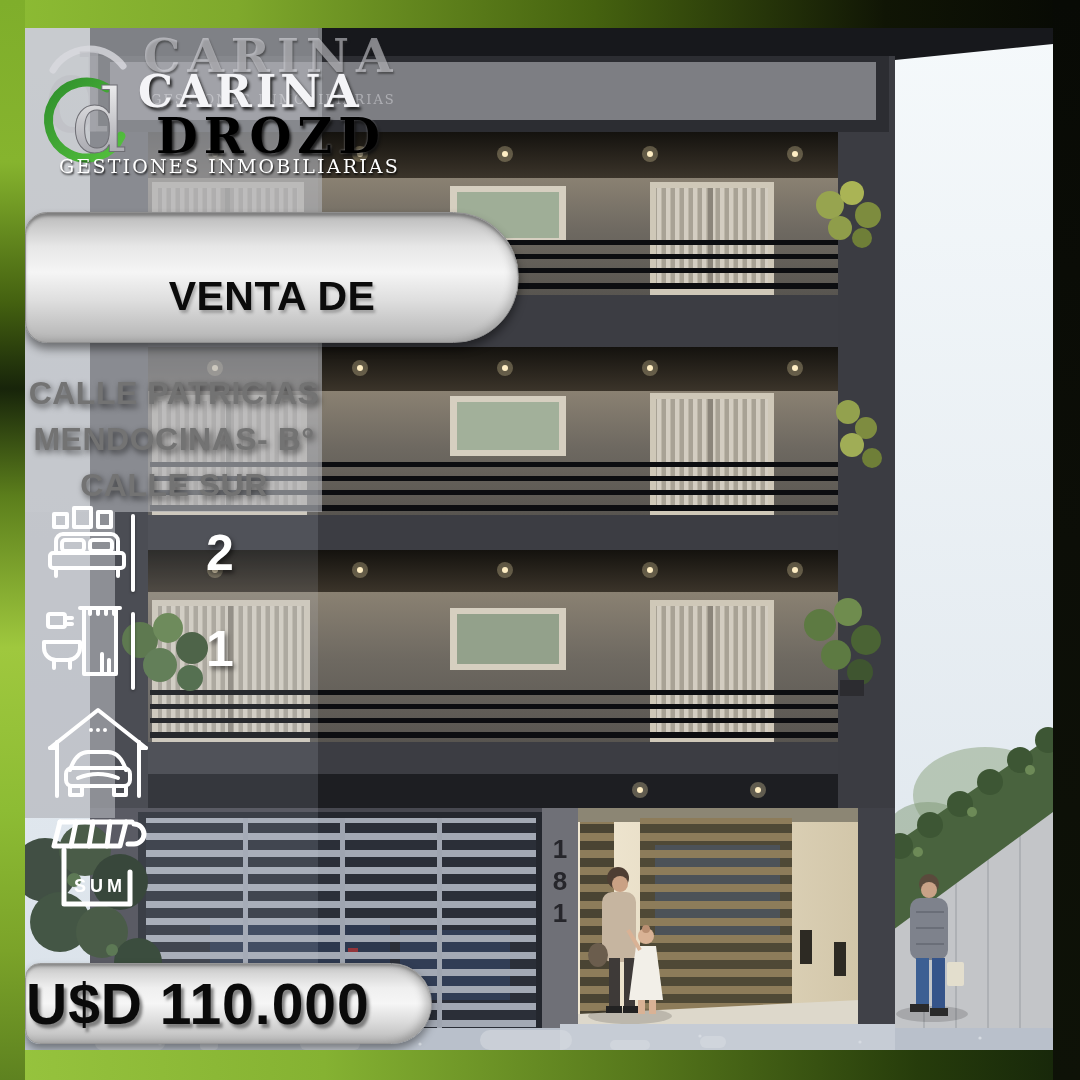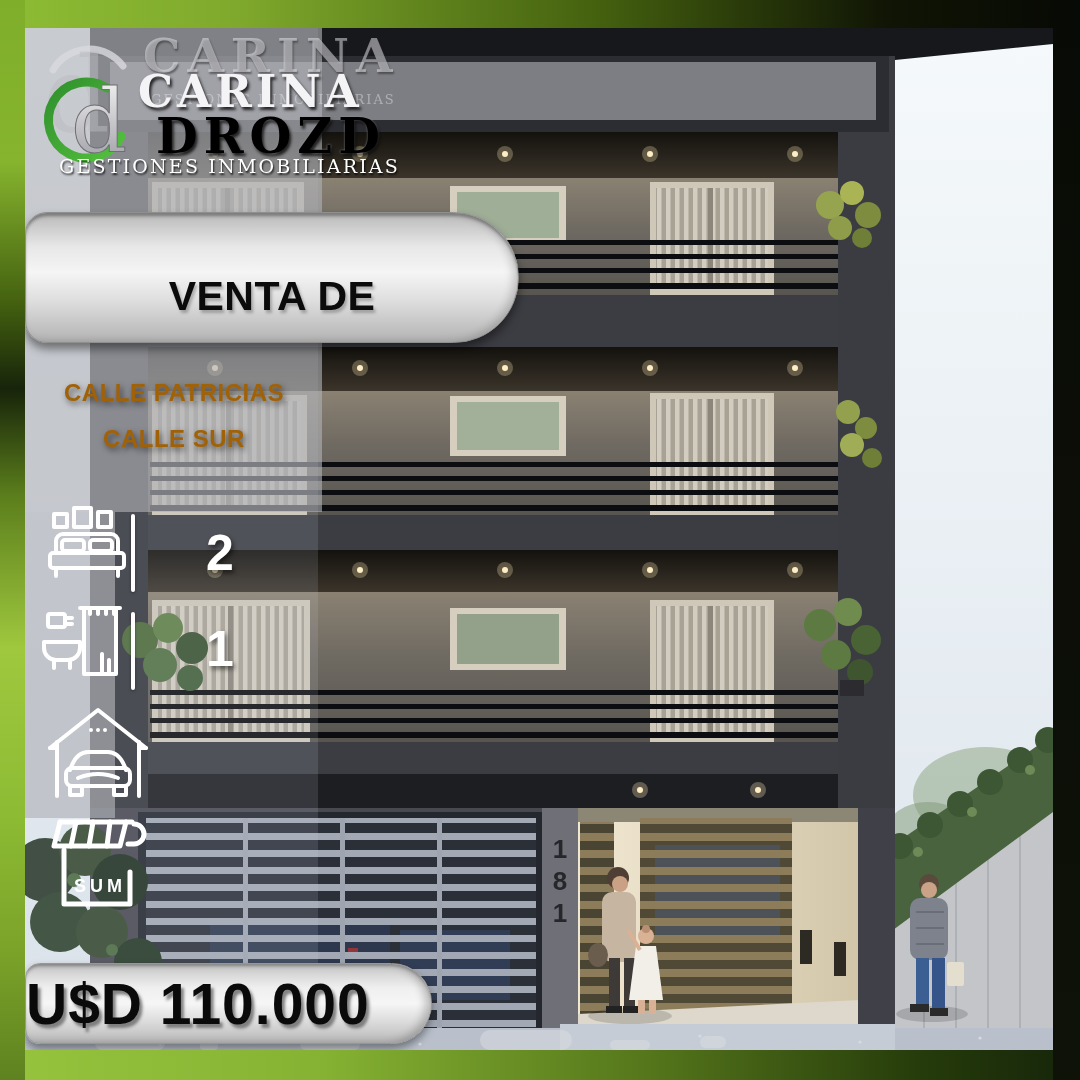--- a/index.html
+++ b/index.html
@@ -34,21 +34,21 @@
   .banner-pill{position:absolute;left:25px;top:212px;width:494px;height:131px;z-index:3;
       background:linear-gradient(180deg,#b9b9b9 0%,#e7e7e7 26%,#f5f5f5 46%,#dedede 68%,#b3b3b3 100%);
       border-radius:22px 66px 66px 22px;border:1px solid #8f8f8f;box-sizing:border-box;
       box-shadow:0 6px 10px rgba(0,0,0,0.45), inset 0 4px 3px -1px rgba(120,120,120,0.9),
                  inset -5px 0 8px rgba(0,0,0,0.18);
       display:flex;align-items:center;justify-content:center;}
   .banner-text{font-size:41px;line-height:44px;font-weight:bold;color:#0b0b0b;
       text-align:right;letter-spacing:0.5px;text-shadow:2px 3px 3px rgba(40,40,40,0.3);margin-top:36px;}
   
   .location{position:absolute;left:28px;top:370px;width:292px;z-index:3;text-align:center;
-      font-size:24px;line-height:46px;font-weight:bold;color:#a16207;letter-spacing:0.5px;
+      font-size:32px;line-height:46px;font-weight:bold;color:#737373;letter-spacing:0.5px;
       text-shadow:2px 3px 6px rgba(0,0,0,0.6);}
   
   .feat-icon{position:absolute;z-index:3;}
   .divider{position:absolute;width:4px;height:78px;background:#fff;z-index:3;border-radius:2px;
       box-shadow:0 1px 3px rgba(0,0,0,0.4);}
   .feat-value{position:absolute;width:70px;z-index:3;font-size:50px;font-weight:bold;color:#fff;
       text-align:center;text-shadow:2px 3px 5px rgba(0,0,0,0.55);}
   
   .price-pill{position:absolute;left:25px;top:963px;width:407px;height:81px;z-index:3;
       background:linear-gradient(180deg,#c6c6c6 0%,#efefef 30%,#f6f6f6 50%,#d9d9d9 75%,#b8b8b8 100%);
@@ -430,20 +430,21 @@
   </div>
 
   <div class="banner-pill">
     <div class="banner-text">
       <div>VENTA DE</div>
     </div>
   </div>
 
   <div class="location">
     <div>CALLE PATRICIAS</div>
+    <div>MENDOCINAS- B°</div>
     <div>CALLE SUR</div>
   </div>
 
   <svg class="feat-icon" style="left:44px;top:506px;" width="92" height="86" viewBox="0 0 92 86" fill="none" stroke="#fff" stroke-width="4" stroke-linecap="round" stroke-linejoin="round">
     <rect x="10" y="8" width="13" height="13"></rect>
       <rect x="30" y="2" width="17" height="19"></rect>
       <rect x="54" y="6" width="13" height="15"></rect>
     <path d="M12,47 v-12 a7,7 0 0 1 7,-7 h48 a7,7 0 0 1 7,7 v12"></path>
     <rect x="18" y="34" width="22" height="11" rx="3"></rect>
       <rect x="46" y="34" width="22" height="11" rx="3"></rect>

